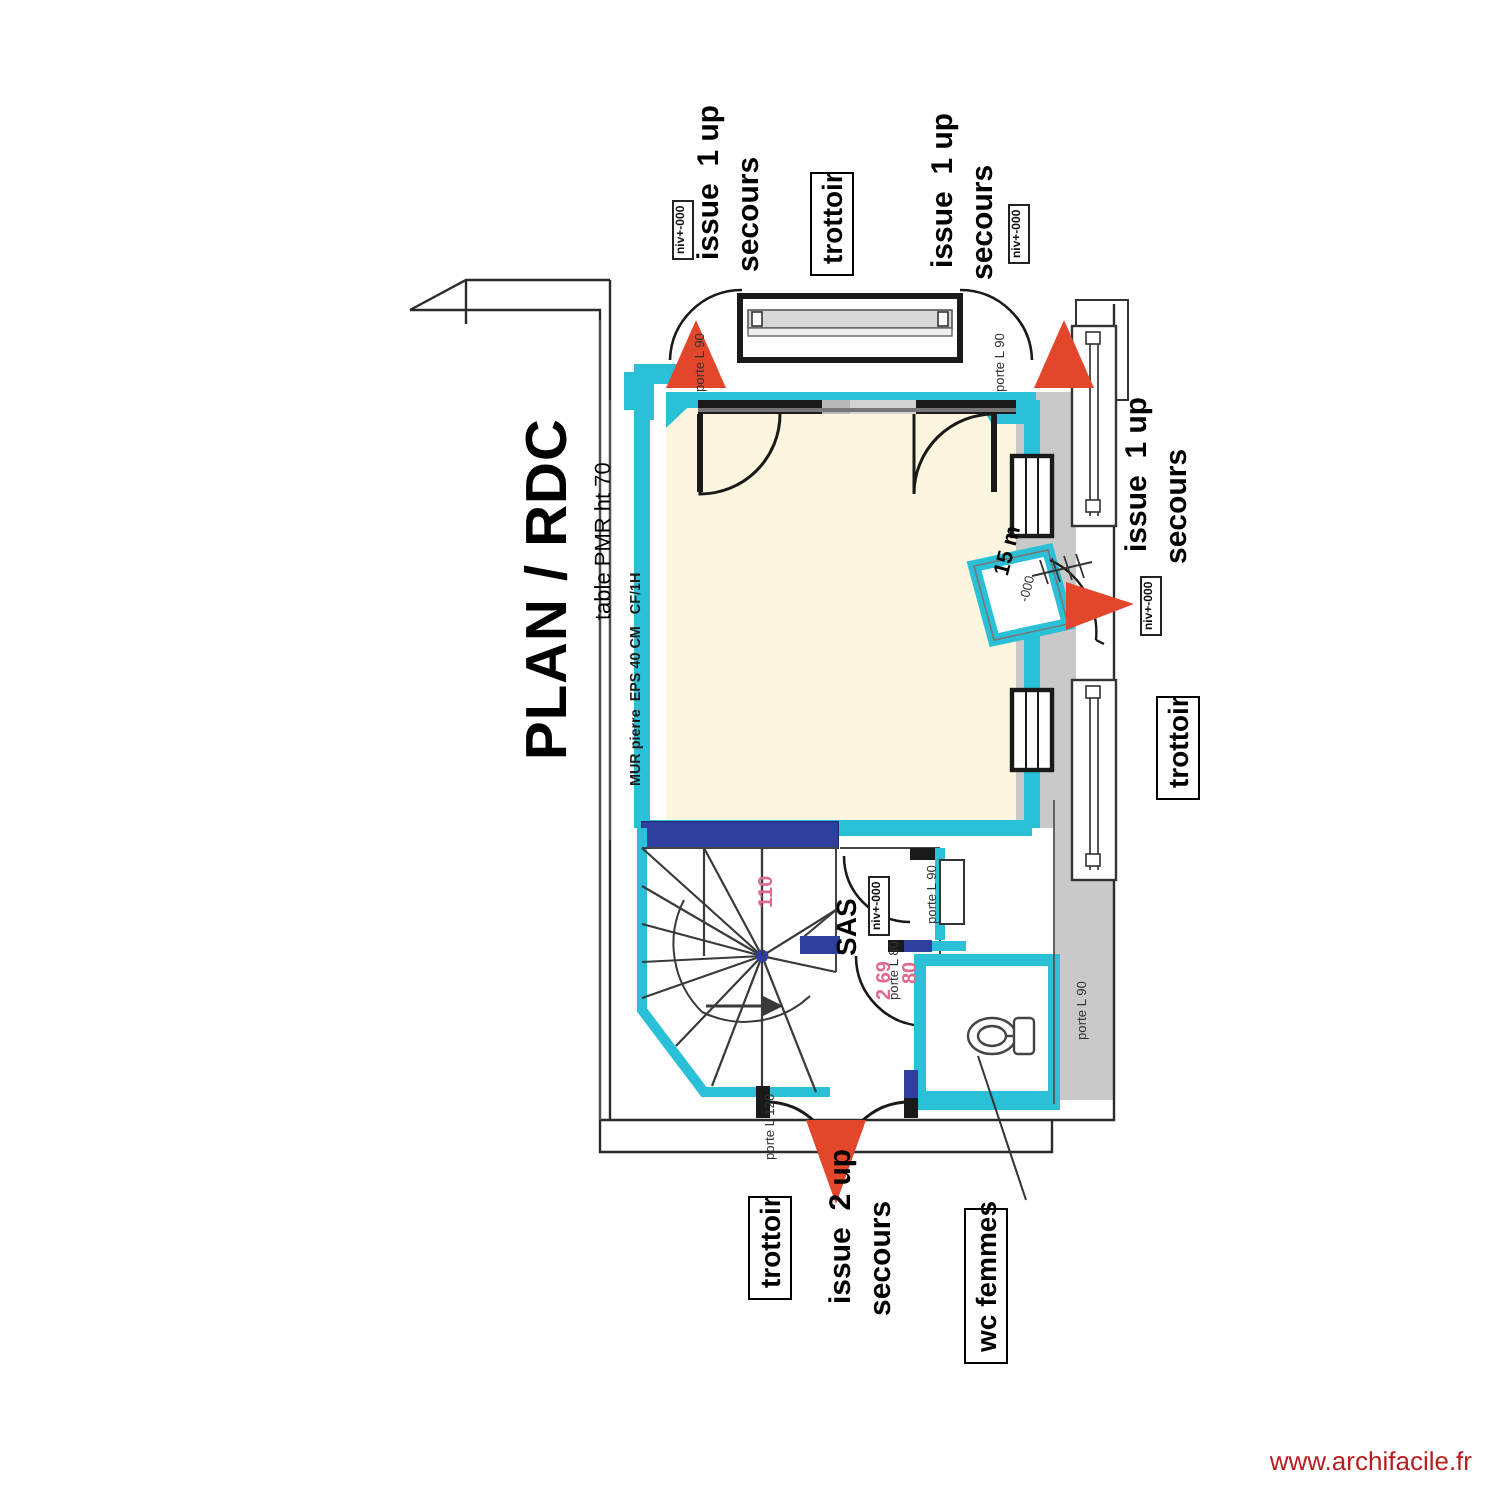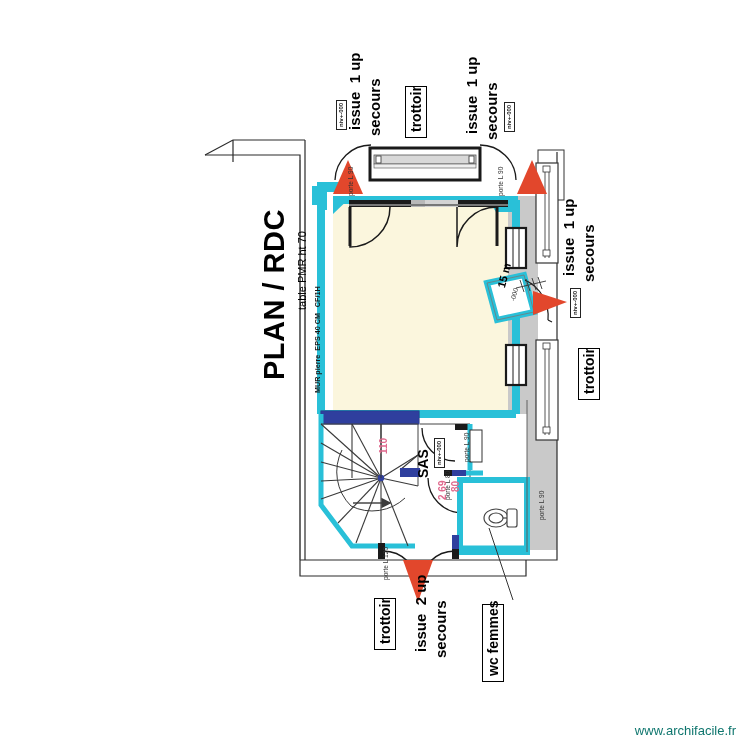--- a/index.html
+++ b/index.html
@@ -88,21 +88,21 @@
   }
   .m15 {
     font-size: 11px;
     font-weight: bold;
   }
   .watermark {
     position: absolute;
     right: 14px;
     bottom: 12px;
     font-size: 13px;
-    color: #0f766e;
+    color: #b91c1c;
     font-family: "Liberation Sans", sans-serif;
   }
 </style>
 </head>
 <body>
 
 <div id="plan-root">
 
   <svg id="plan-svg" viewBox="0 0 750 750">
 

